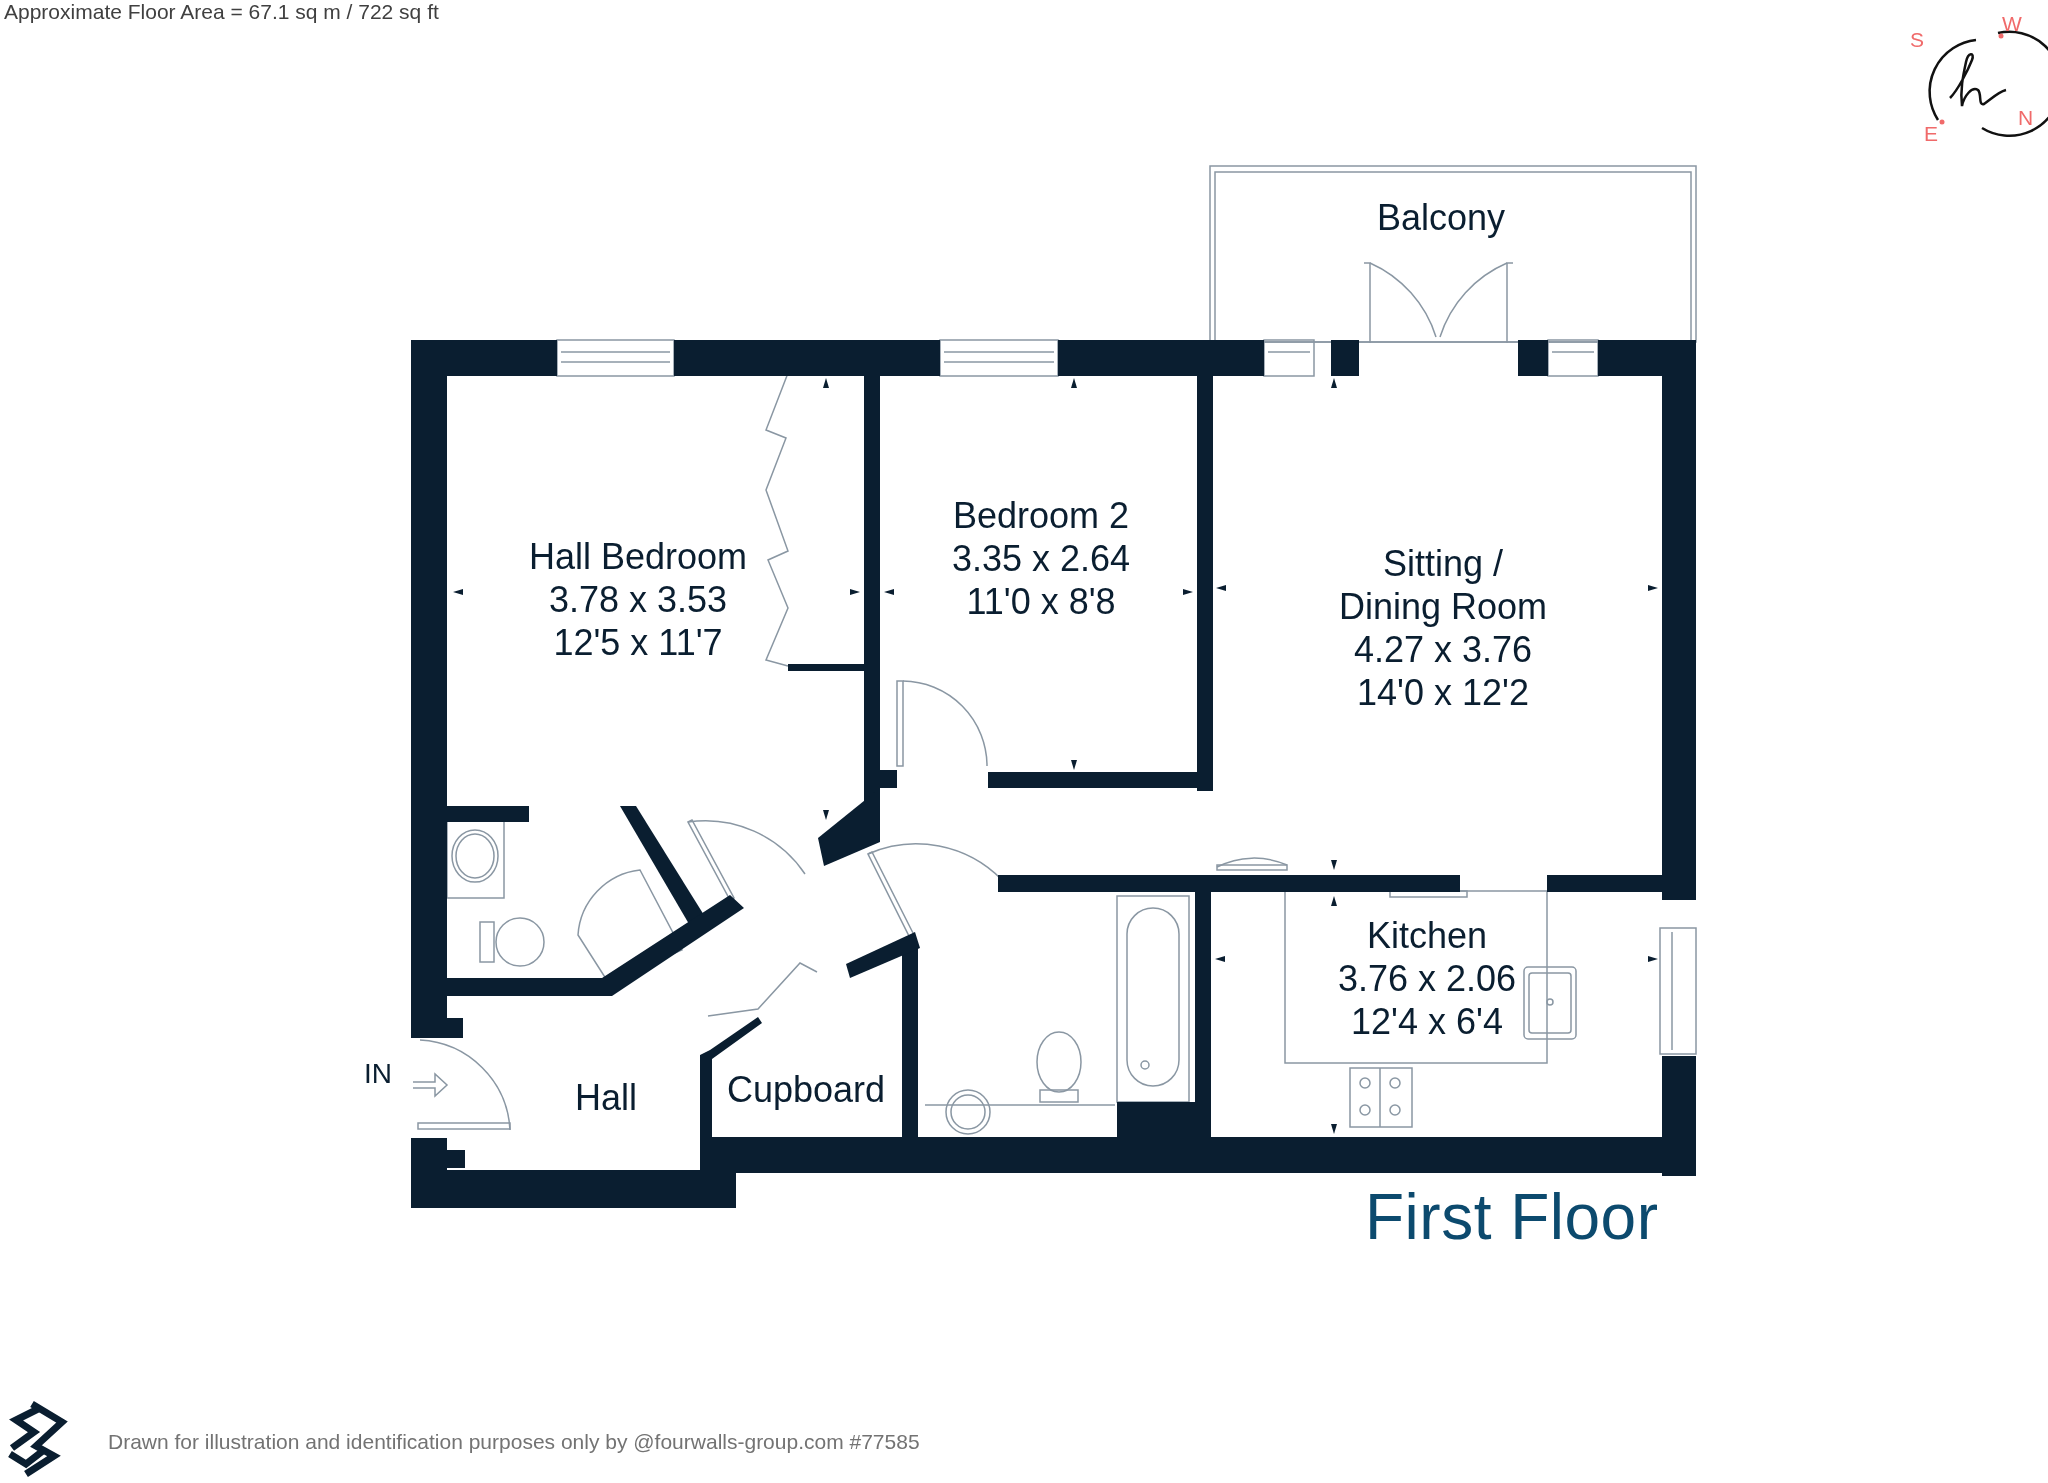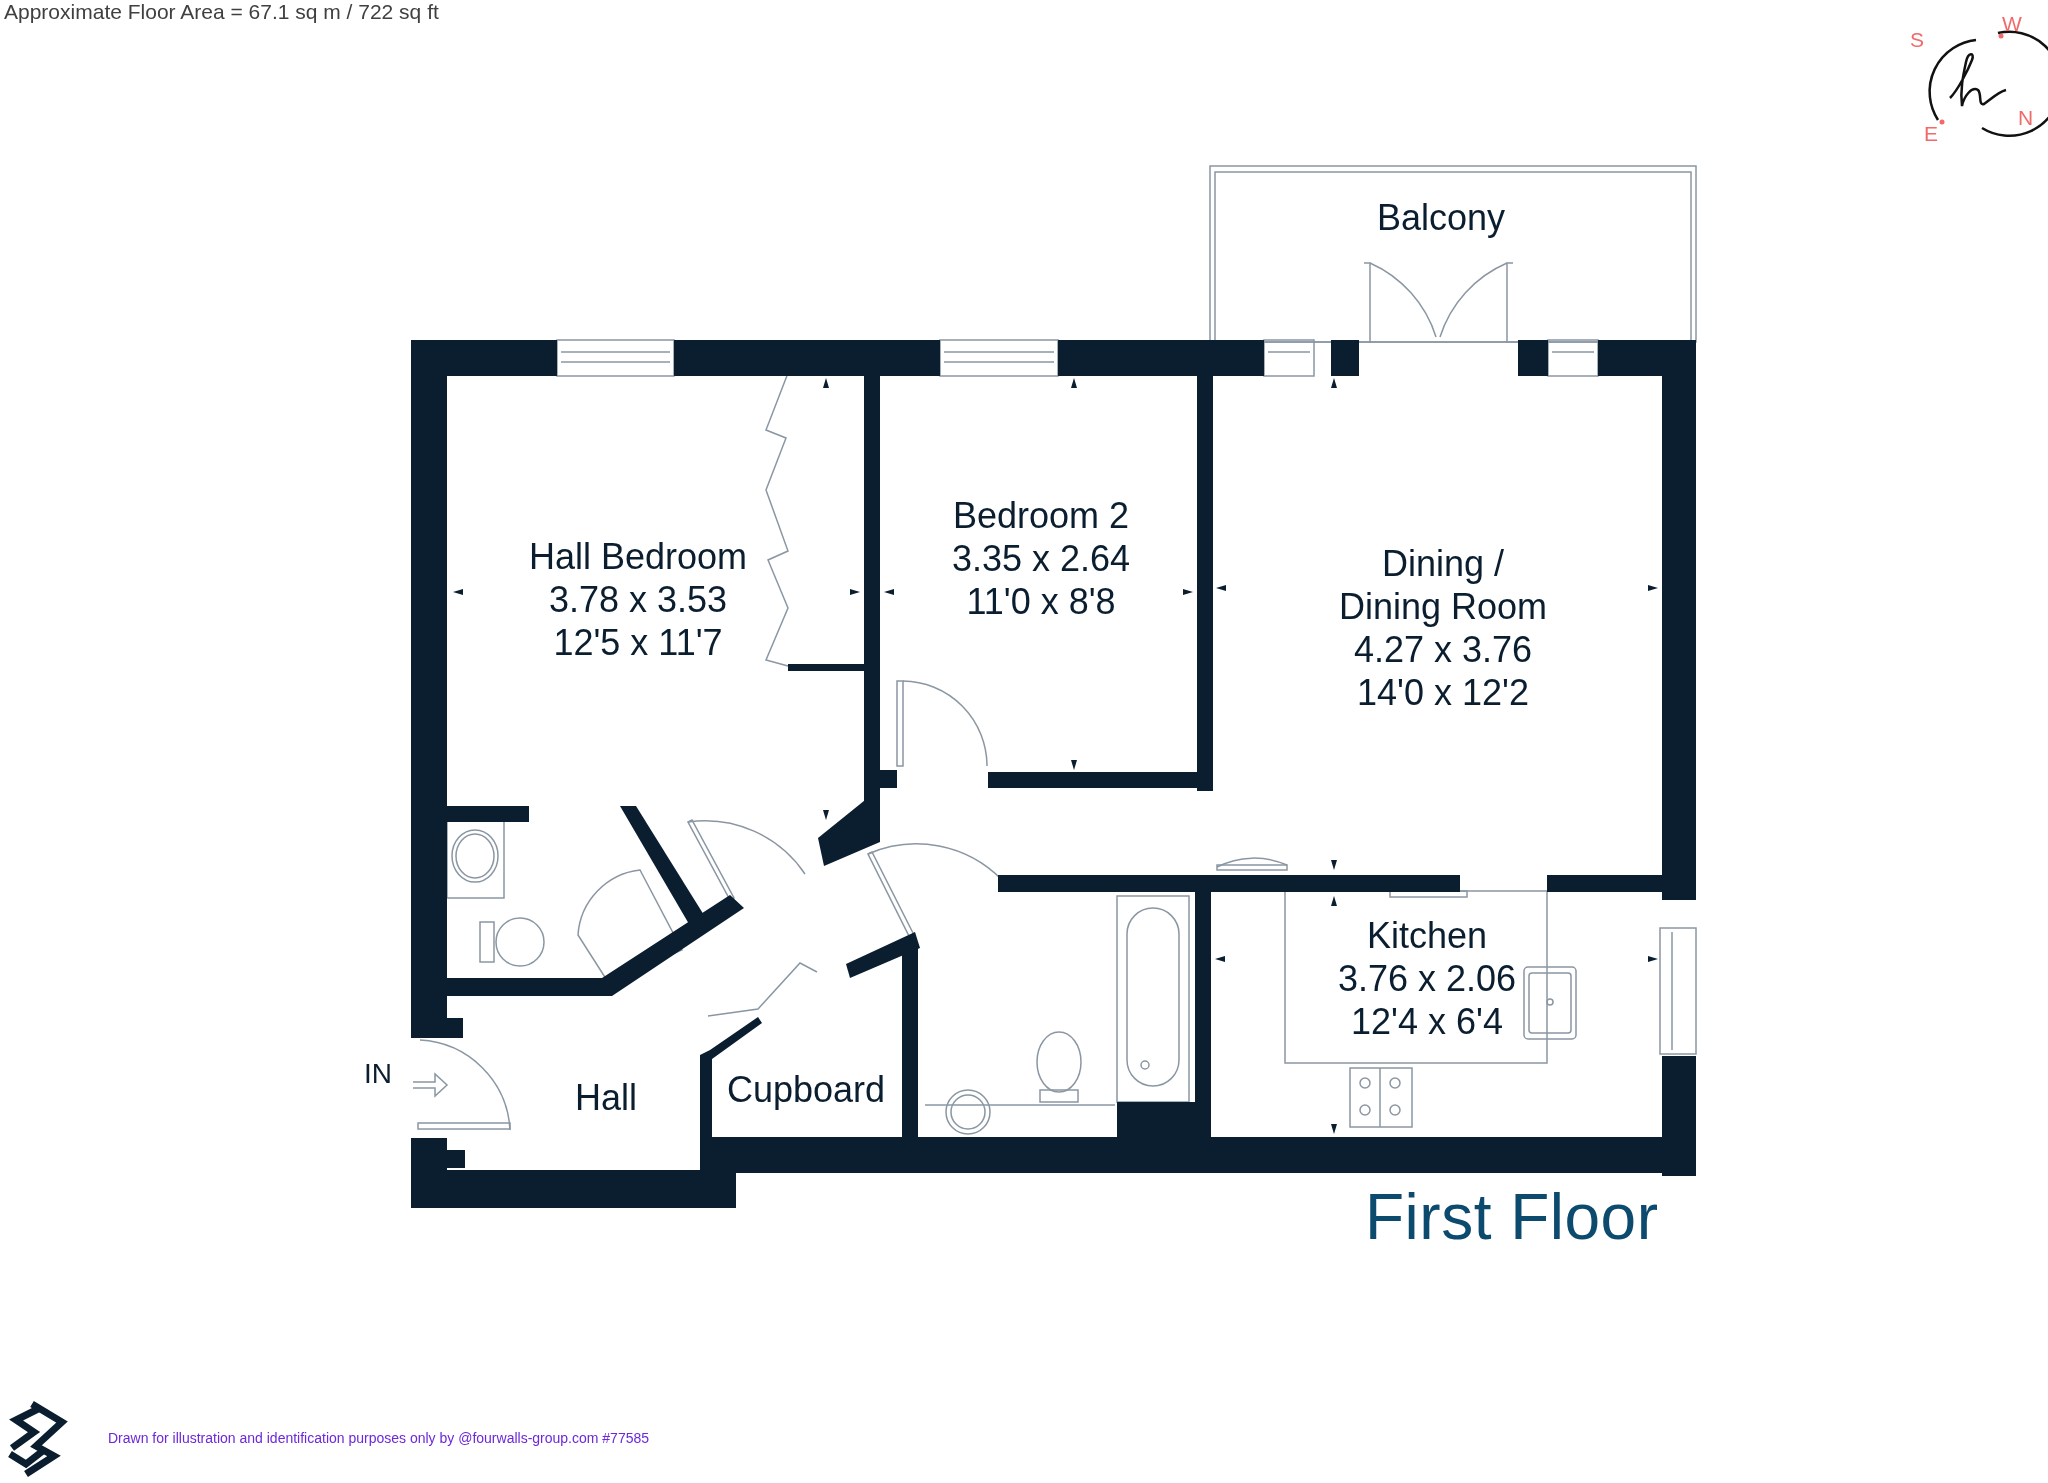--- a/index.html
+++ b/index.html
@@ -3,21 +3,21 @@
 <meta charset="utf-8">
 <style>
   html,body{margin:0;padding:0;background:#ffffff;}
   body{width:2048px;height:1483px;position:relative;overflow:hidden;font-family:"Liberation Sans","DejaVu Sans",sans-serif;color:#0a1e30;}
   .abs{position:absolute;}
   .area{left:4px;top:0px;font-size:21px;color:#404040;white-space:nowrap;}
   .plan{position:absolute;left:0;top:0;width:2048px;height:1483px;}
   .room-label{position:absolute;text-align:center;font-size:36px;line-height:43px;color:#0a1e30;white-space:nowrap;transform:translateX(-50%);}
   .room-label span{display:block;}
   .floor-title{left:1365px;top:1180px;font-size:64px;color:#0c4a6e;white-space:nowrap;letter-spacing:0.5px;}
-  .footer{left:108px;top:1430px;font-size:14px;color:#6d28d9;white-space:nowrap;}
+  .footer{left:108px;top:1430px;font-size:21px;color:#737373;white-space:nowrap;}
   .compass-letter{position:absolute;font-size:21px;color:#f06a6a;}
   .in-label{left:364px;top:1058px;font-size:28px;color:#0a1e30;}
 </style>
 </head>
 <body>
 
 <div class="abs area">Approximate Floor Area = 67.1 sq m / 722 sq ft</div>
 
 <div class="abs" style="left:1880px;top:10px;width:168px;height:140px;">
   <svg width="168" height="140" viewBox="0 0 168 140">
@@ -178,21 +178,21 @@
   <span>12'5 x 11'7</span>
 </div>
 
 <div class="room-label" style="left:1041px;top:494px;">
   <span>Bedroom 2</span>
   <span>3.35 x 2.64</span>
   <span>11'0 x 8'8</span>
 </div>
 
 <div class="room-label" style="left:1443px;top:542px;">
-  <span>Dining /</span>
+  <span>Sitting /</span>
   <span>Dining Room</span>
   <span>4.27 x 3.76</span>
   <span>14'0 x 12'2</span>
 </div>
 
 <div class="room-label" style="left:1427px;top:914px;">
   <span>Kitchen</span>
   <span>3.76 x 2.06</span>
   <span>12'4 x 6'4</span>
 </div>

